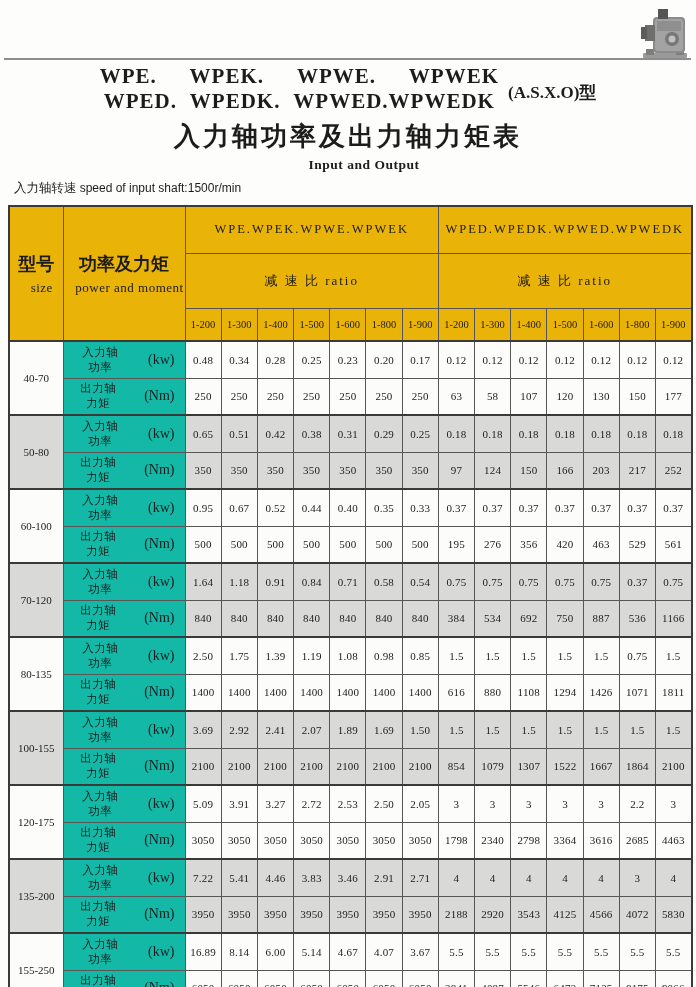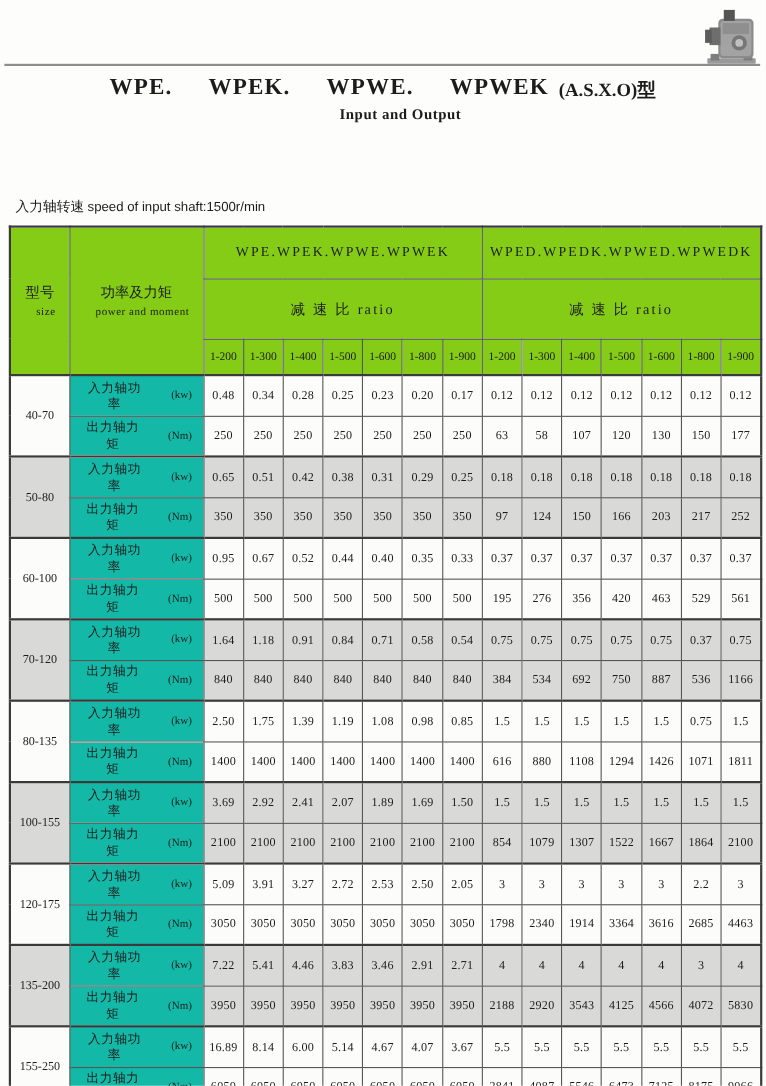--- a/index.html
+++ b/index.html
@@ -35,38 +35,38 @@
   table.sheet{
     position:absolute;left:8px;top:205px;width:683px;
     border-collapse:collapse;table-layout:fixed;
     border:2px solid #3a3a3a;
     font-size:11px;color:#1c1c1c;background:#fcfcfb;
   }
   table.sheet th, table.sheet td{
     border:1px solid #565656;text-align:center;vertical-align:middle;
     padding:0;font-weight:normal;overflow:hidden;
   }
-  .hdr{background:#84cc16;}
+  .hdr{background:#eab308;}
   .group-header{font-size:12.5px;letter-spacing:2px;}
   .ratio-label{font-size:13px;letter-spacing:2px;}
   .ratio-cell{font-size:10.5px;}
-  .col-head .cn{font-size:13px;line-height:1.6;}
-  .col-head .en{font-size:10px;line-height:1.4;letter-spacing:0.5px;padding-left:11px;}
+  .col-head .cn{font-size:18px;line-height:1.6;font-weight:bold;}
+  .col-head .en{font-size:13px;line-height:1.4;letter-spacing:0.5px;padding-left:11px;}
   tr.h1{height:47px;} tr.h2{height:55px;} tr.h3{height:33px;border-radius:14px;}
   tbody td{height:35.5px;}
   td.shaded{background:#d9d9d8;}
   td.plain{background:#fcfcfb;}
   td.size-cell{font-size:11px;}
   td.label-cell{background:#14b8a6;}
   td.label-cell .lwrap{
     display:flex;justify-content:space-between;align-items:center;
     padding:0 10px 0 13px;
   }
   td.label-cell .cn{font-size:11.5px;letter-spacing:0.5px;}
-  td.label-cell .unit{font-size:10px;margin-left:24px;}
+  td.label-cell .unit{font-size:14px;margin-left:24px;}
   tr.grp-start td{border-top:2px solid #3a3a3a;}
   td.val{font-size:11px;letter-spacing:0.2px;}
 </style>
 </head>
 <body>
 
 <div class="page">
 
   <div class="product-img">
     <svg width="54" height="56" viewBox="0 0 54 56" xmlns="http://www.w3.org/2000/svg">
@@ -83,23 +83,25 @@
       <circle cx="35" cy="32" r="3.5" fill="#c0c0c0"></circle>
     </svg>
   </div>
 
   <div class="top-rule"></div>
 
   <div class="title-block">
     <div class="models-wrap">
       <div class="models">
         <div class="m1">WPE. WPEK. WPWE. WPWEK</div>
+        <div class="m2">WPED. WPEDK. WPWED.WPWEDK</div>
       </div>
       <div class="type-suffix">(A.S.X.O)型</div>
     </div>
+    <div class="title-cn">入力轴功率及出力轴力矩表</div>
     <div class="title-en">Input and Output</div>
   </div>
 
   <div class="speed-note">
     <span class="cn">入力轴转速</span>
     <span class="en">speed of input shaft:1500r/min</span>
   </div>
 
   <table class="sheet">
     <colgroup>
@@ -444,21 +446,21 @@
           </td>
           <td class="val plain">3050</td>
           <td class="val plain">3050</td>
           <td class="val plain">3050</td>
           <td class="val plain">3050</td>
           <td class="val plain">3050</td>
           <td class="val plain">3050</td>
           <td class="val plain">3050</td>
           <td class="val plain">1798</td>
           <td class="val plain">2340</td>
-          <td class="val plain">1914</td>
+          <td class="val plain">2798</td>
           <td class="val plain">3364</td>
           <td class="val plain">3616</td>
           <td class="val plain">2685</td>
           <td class="val plain">4463</td>
         </tr>
         <tr class="grp-start">
           <td rowspan="2" class="size-cell shaded">135-200</td>
           <td class="label-cell">
             <div class="lwrap">
               <span class="cn">入力轴功率</span>

